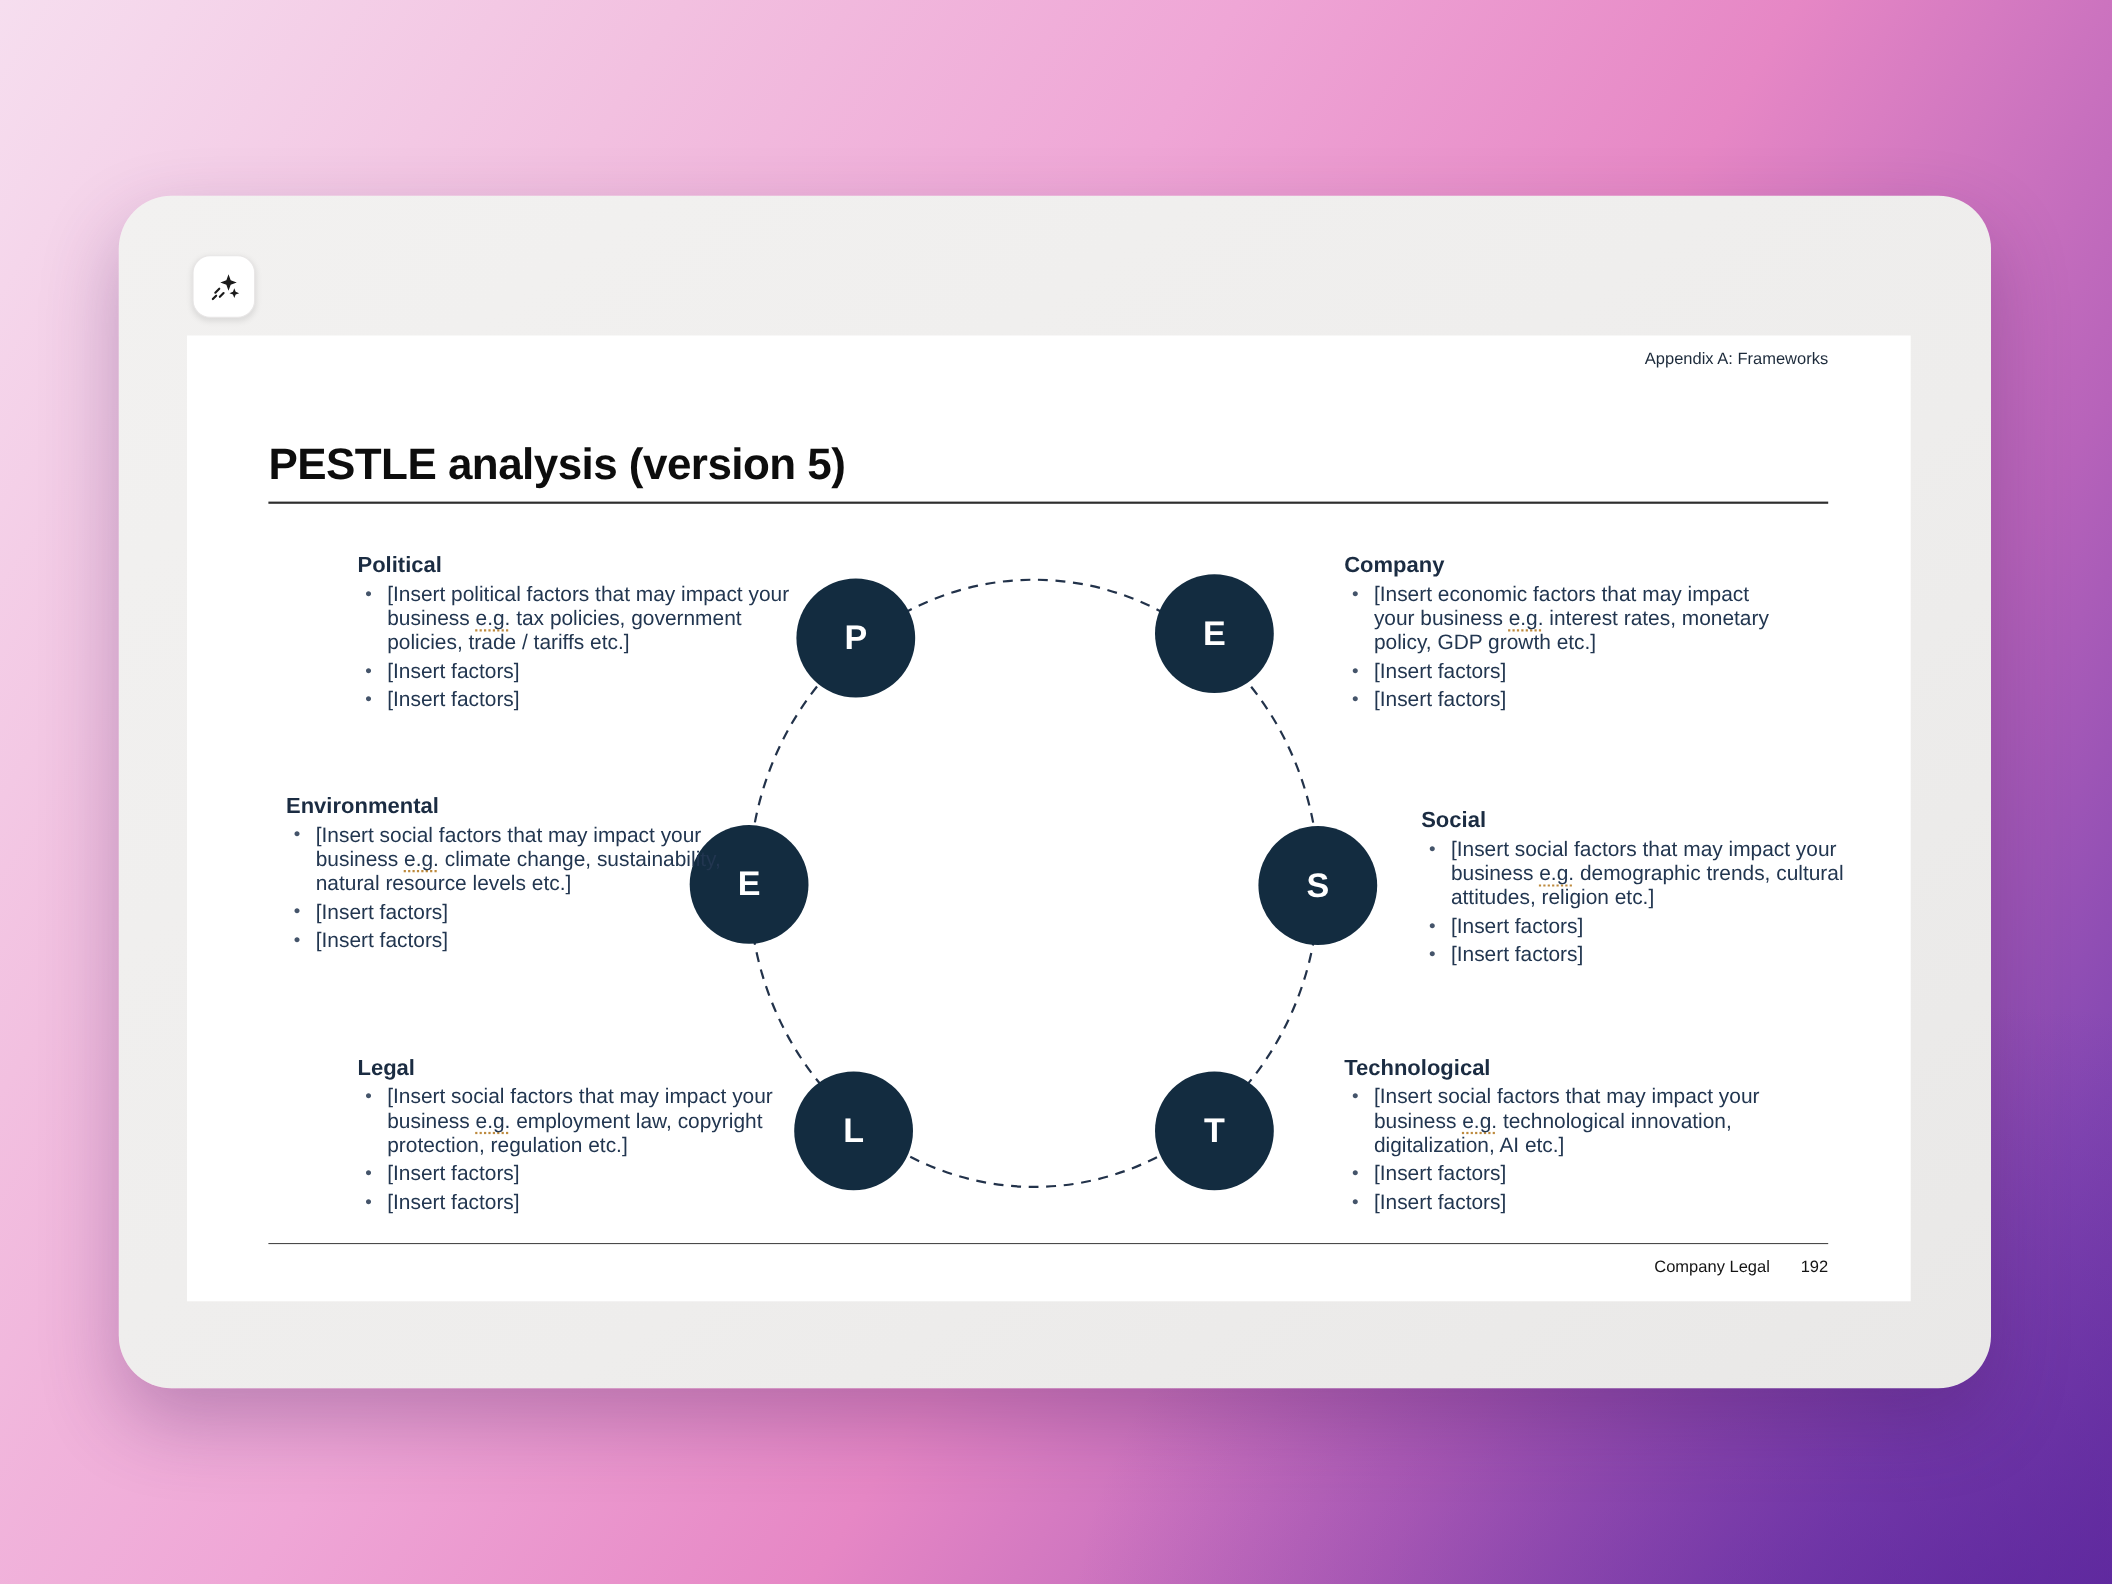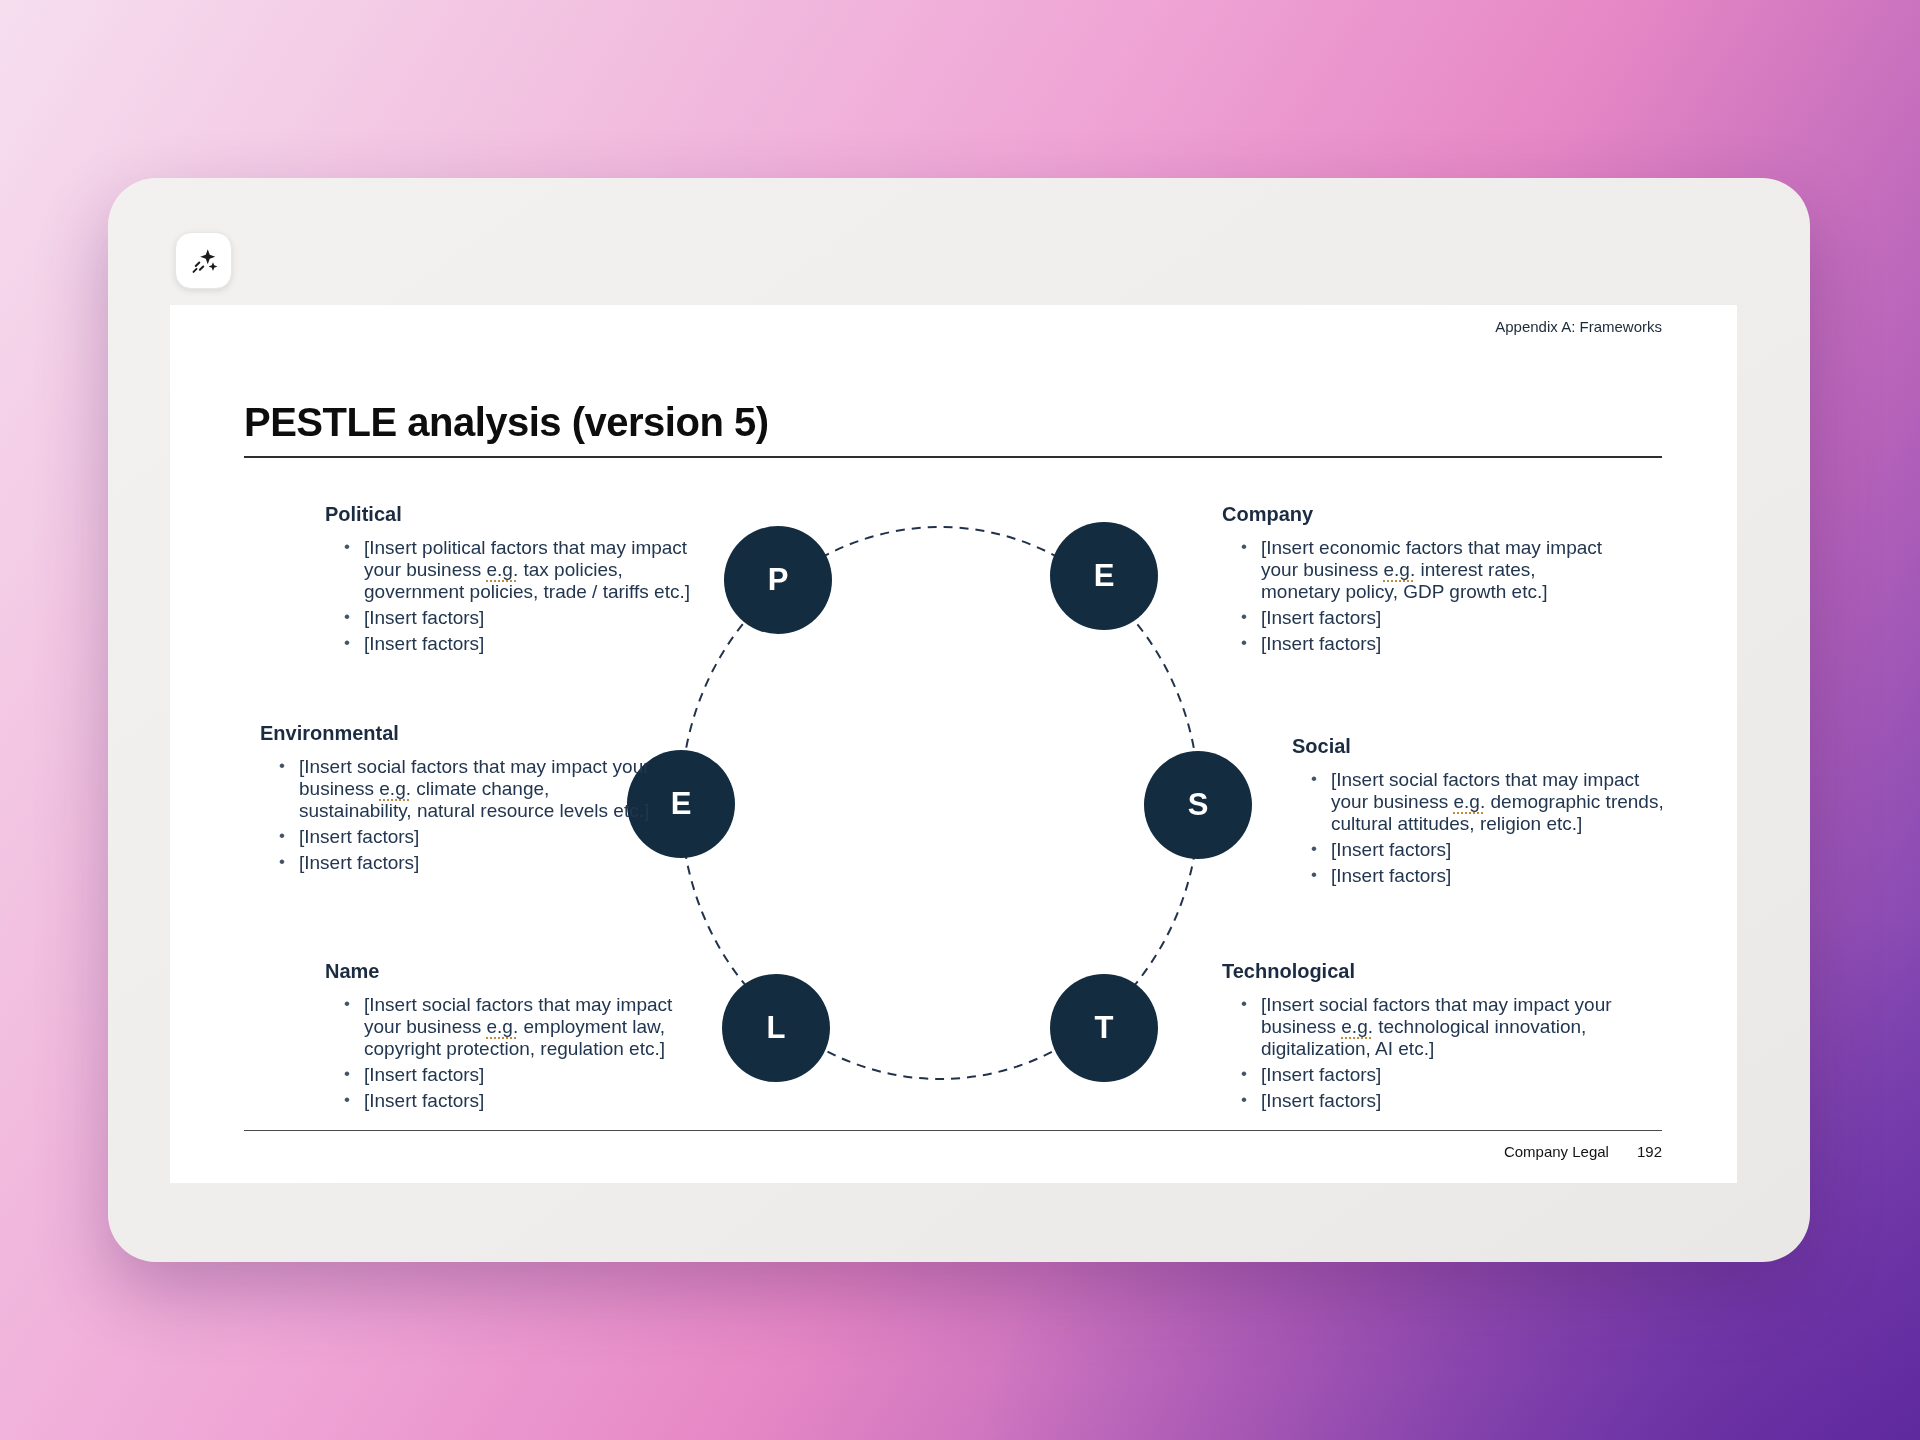--- a/index.html
+++ b/index.html
@@ -54,21 +54,21 @@
   }
   .footer{
     position:absolute;top:838px;right:75px;
     display:flex;gap:28px;align-items:baseline;
     font-size:15px;color:#141414;
   }
   .footer .pageno{font-weight:400;}
   
   .sec{position:absolute;font-size:19px;line-height:22px;color:#223650;}
   .sec h3{margin:0 0 5px 0;font-size:20px;line-height:22px;color:#1b2c42;font-weight:700;}
-  .sec ul{margin:12px;padding:0;list-style:none;}
+  .sec ul{margin:0;padding:0;list-style:none;}
   .sec li{position:relative;padding-left:27px;margin:0 0 4px 0;}
   .sec li::before{content:"\2022";position:absolute;left:7px;top:-1px;color:#44546a;font-size:17px;}
   .eg{text-decoration:underline dotted #bd8a3e 2px;text-underline-offset:4px;}
   .sec-political     {left:155px;  top:198px; width:400px;}
   .sec-economic      {left:1052px; top:198px; width:405px;}
   .sec-environmental {left:90px;   top:417px; width:405px;}
   .sec-social        {left:1122px; top:430px; width:400px;}
   .sec-legal         {left:155px;  top:655px; width:400px;}
   .sec-technological {left:1052px; top:655px; width:405px;}
   
@@ -167,21 +167,21 @@
     <div class="sec sec-social">
       <h3>Social</h3>
       <ul>
         <li class="bullet-text">[Insert social factors that may impact your business <span class="eg">e.g.</span> demographic trends, cultural attitudes, religion etc.]</li>
         <li class="bullet-text">[Insert factors]</li>
         <li class="bullet-text">[Insert factors]</li>
       </ul>
     </div>
 
     <div class="sec sec-legal">
-      <h3>Name</h3>
+      <h3>Legal</h3>
       <ul>
         <li class="bullet-text">[Insert social factors that may impact your business <span class="eg">e.g.</span> employment law, copyright protection, regulation etc.]</li>
         <li class="bullet-text">[Insert factors]</li>
         <li class="bullet-text">[Insert factors]</li>
       </ul>
     </div>
 
     <div class="sec sec-technological">
       <h3>Technological</h3>
       <ul>

